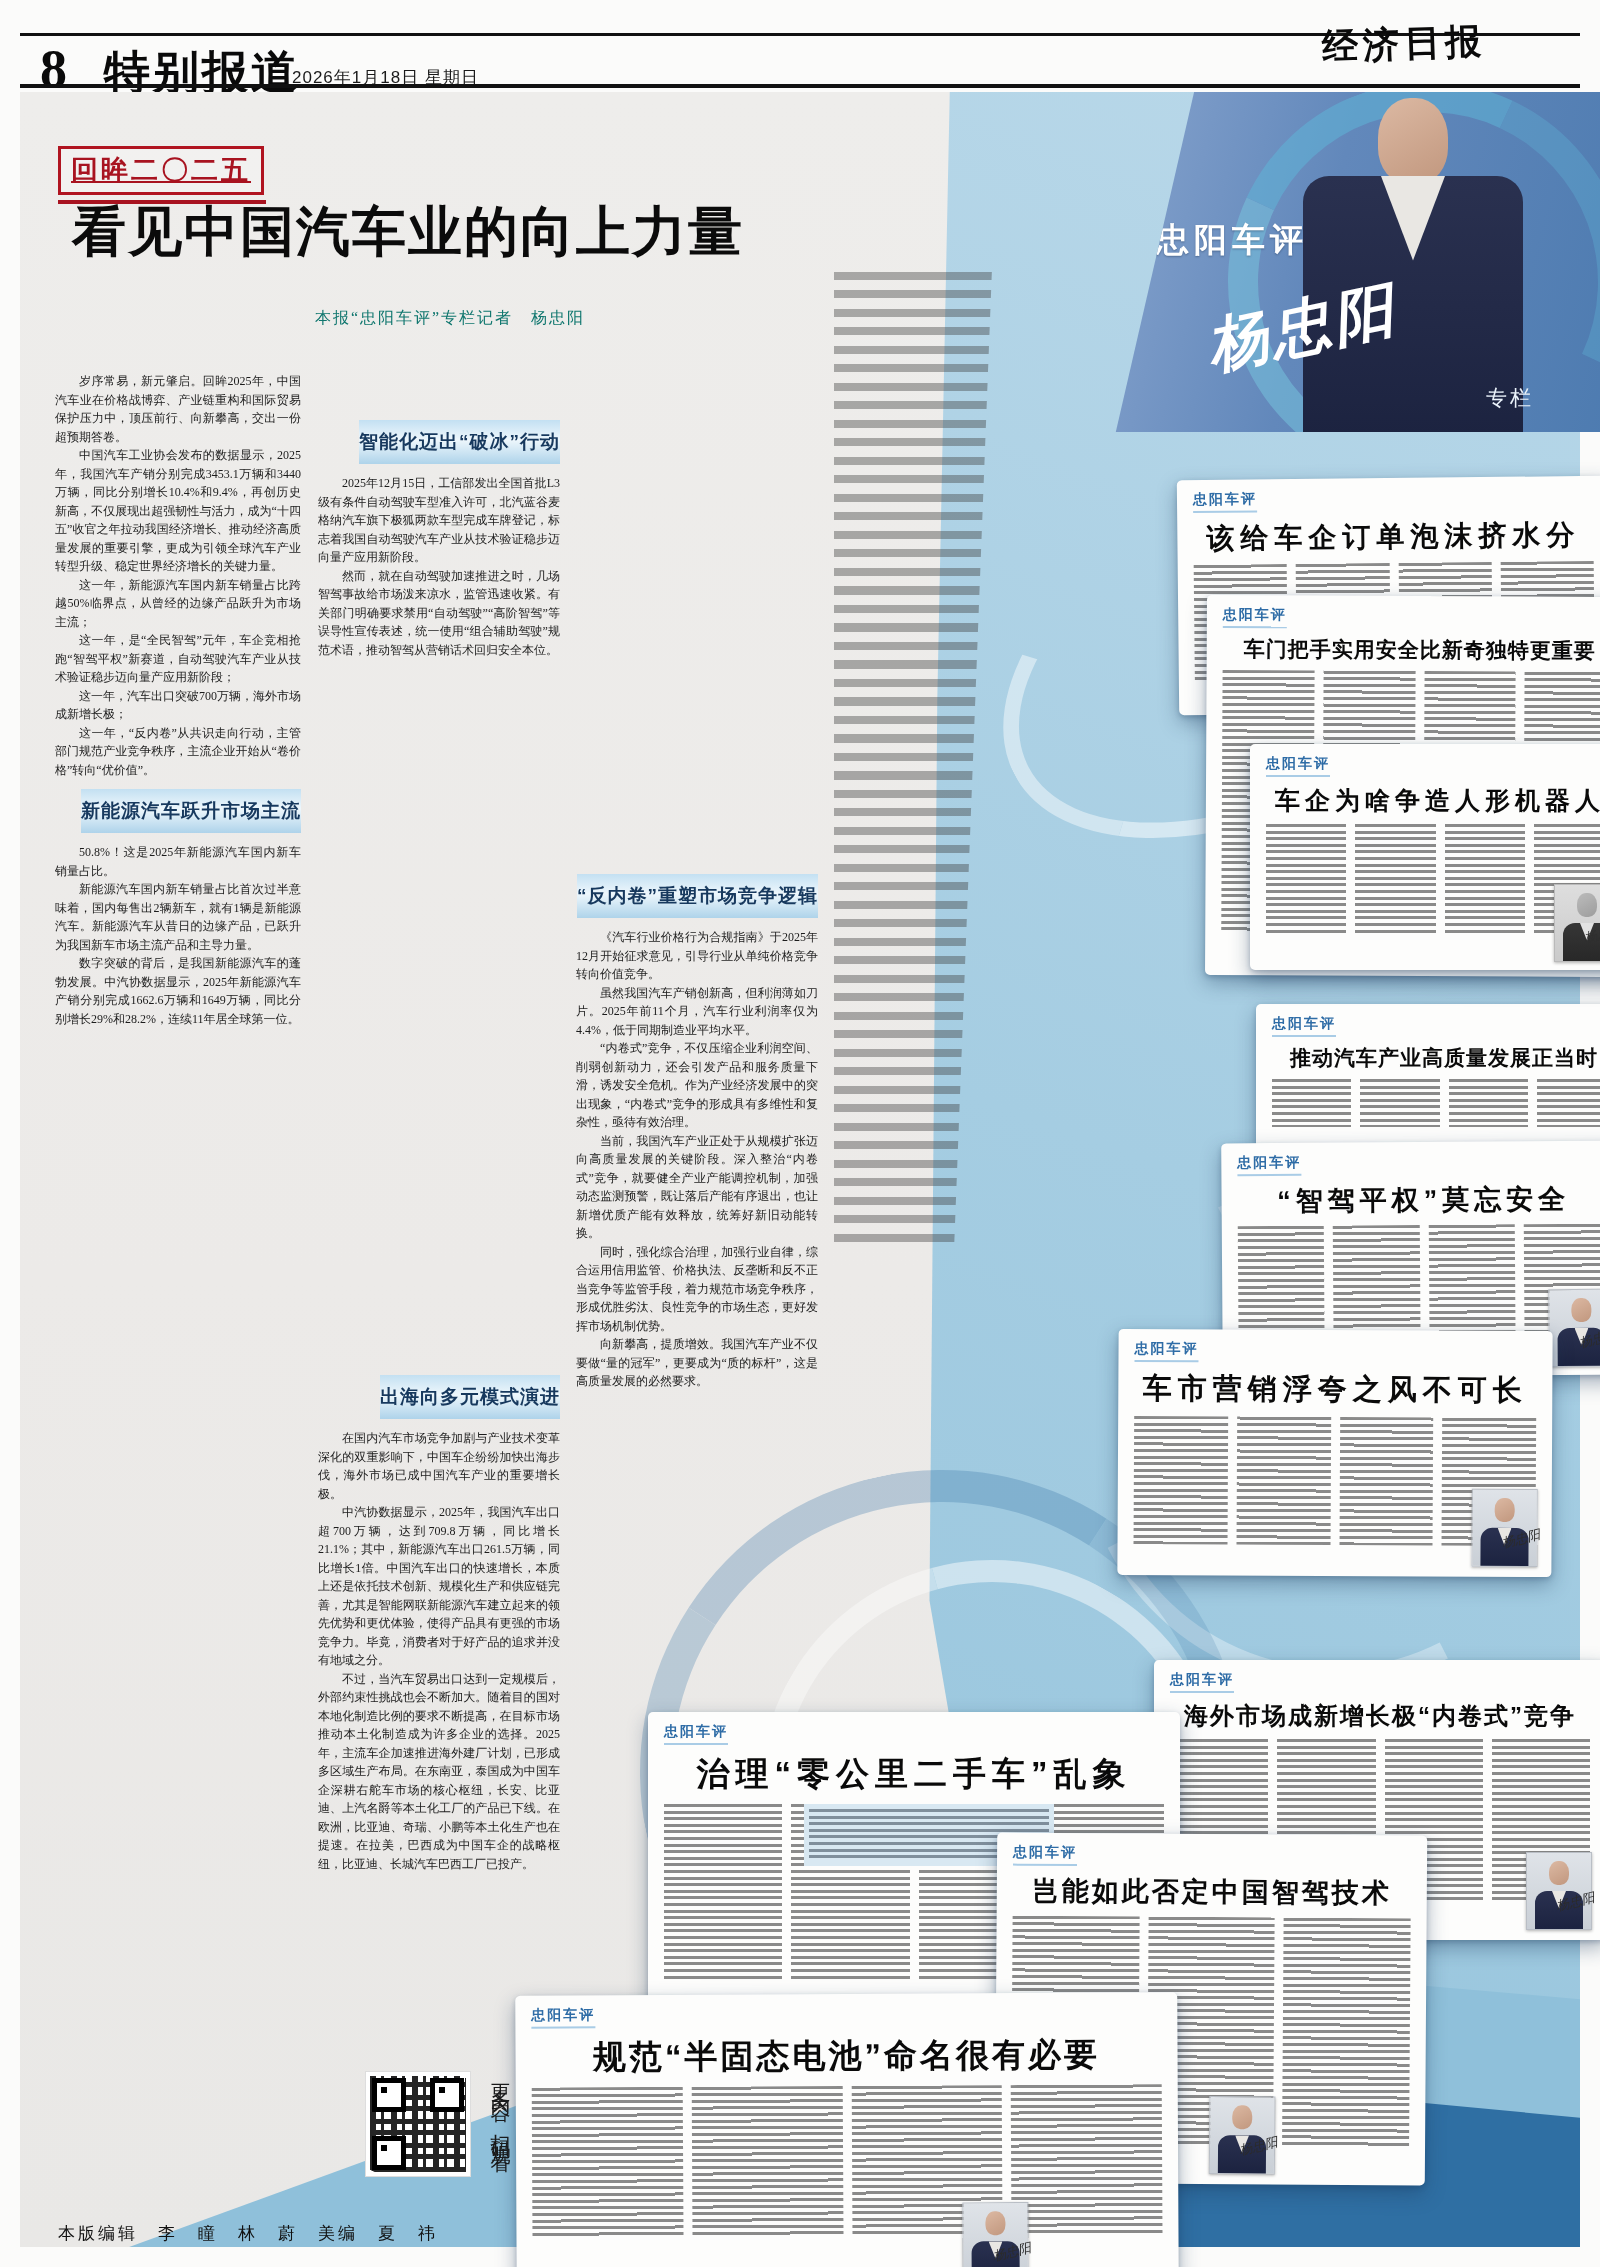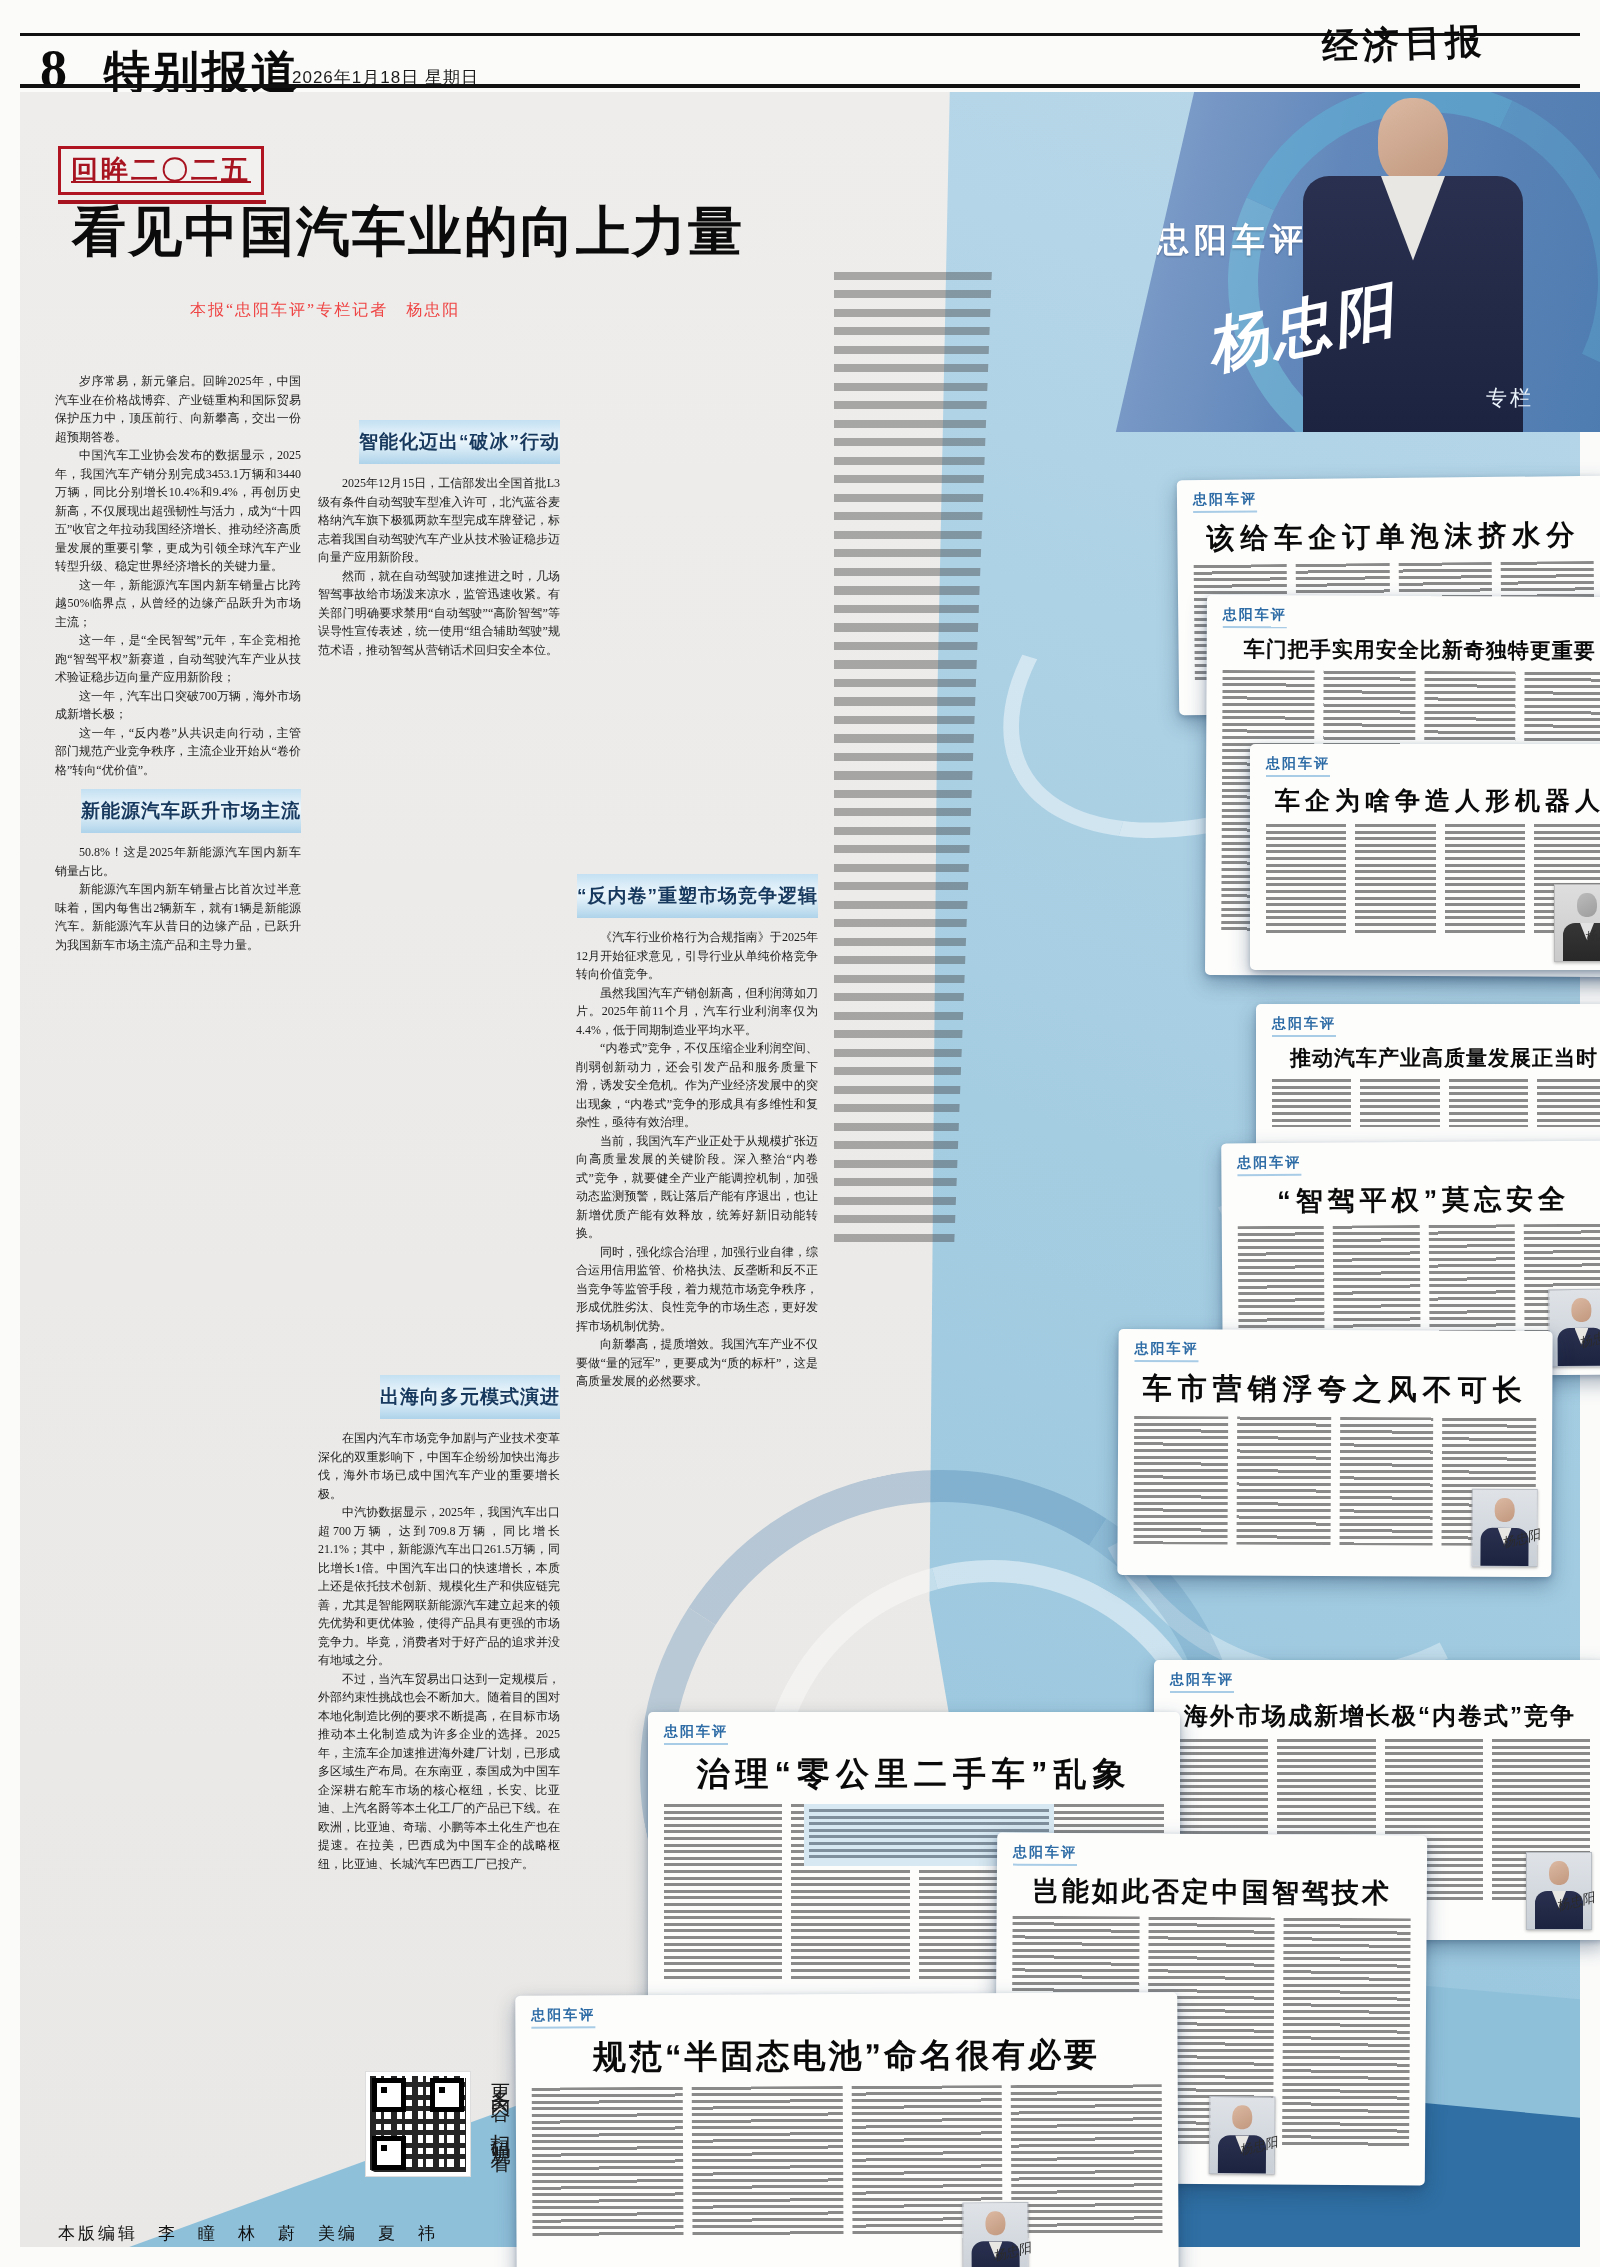--- a/index.html
+++ b/index.html
@@ -22,21 +22,21 @@
   .wave-light{position:absolute;inset:0;background:#8fc0da;
      clip-path:polygon(7% 100%,60% 86%,100% 88.5%,100% 100%);}
   .wave-dark{position:absolute;inset:0;background:#2f6fa3;
      clip-path:polygon(55% 100%,78% 92.5%,100% 94%,100% 100%);}
   .swirl{position:absolute;border-radius:50%;border-style:solid;background:transparent;}
   
   .tag{border:3px solid #b01420;color:#a81320;font-weight:900;font-size:27px;letter-spacing:3px;
        padding:3px 10px 4px;background:rgba(255,255,255,.25);}
   .tag-underline{background:#a81320;height:4px;}
   .headline{font-weight:900;font-size:54px;letter-spacing:2px;color:#0b0b0b;white-space:nowrap;}
-  .byline{font-family:"Liberation Serif",serif;font-size:16px;color:#ef4444;text-align:left;letter-spacing:2px;}
+  .byline{font-family:"Liberation Serif",serif;font-size:16px;color:#0f766e;text-align:center;letter-spacing:2px;margin-top:8px;}
   
   .col{display:flex;flex-direction:column;overflow:hidden;align-items:flex-end;}
   .bt{font-family:"Liberation Serif",serif;font-size:12px;line-height:18.5px;color:#1c1c1c;
       text-align:justify;text-indent:2em;margin:0;}
   .band{flex:none;height:44px;margin:10px 0;display:flex;align-items:center;justify-content:center;
         background:linear-gradient(180deg,#c3e0f2 0%,#eef7fc 45%,#aed3ea 100%);}
   .band span{font-weight:900;font-size:19px;color:#17395e;letter-spacing:1px;white-space:nowrap;}
   .filler{background-image:repeating-linear-gradient(180deg,rgba(60,60,60,.40) 0 8px,transparent 8px 18.5px);
           background-position:0 4px;flex:none;}
   .grow{flex:1 1 auto;}
@@ -138,20 +138,21 @@
     <p class="bt">中国汽车工业协会发布的数据显示，2025年，我国汽车产销分别完成3453.1万辆和3440万辆，同比分别增长10.4%和9.4%，再创历史新高，不仅展现出超强韧性与活力，成为“十四五”收官之年拉动我国经济增长、推动经济高质量发展的重要引擎，更成为引领全球汽车产业转型升级、稳定世界经济增长的关键力量。</p>
     <p class="bt">这一年，新能源汽车国内新车销量占比跨越50%临界点，从曾经的边缘产品跃升为市场主流；</p>
     <p class="bt">这一年，是“全民智驾”元年，车企竞相抢跑“智驾平权”新赛道，自动驾驶汽车产业从技术验证稳步迈向量产应用新阶段；</p>
     <p class="bt">这一年，汽车出口突破700万辆，海外市场成新增长极；</p>
     <p class="bt">这一年，“反内卷”从共识走向行动，主管部门规范产业竞争秩序，主流企业开始从“卷价格”转向“优价值”。</p>
     <div class="band">
         <span>新能源汽车跃升市场主流</span>
       </div>
     <p class="bt">50.8%！这是2025年新能源汽车国内新车销量占比。</p>
     <p class="bt">新能源汽车国内新车销量占比首次过半意味着，国内每售出2辆新车，就有1辆是新能源汽车。新能源汽车从昔日的边缘产品，已跃升为我国新车市场主流产品和主导力量。</p>
+    <p class="bt">数字突破的背后，是我国新能源汽车的蓬勃发展。中汽协数据显示，2025年新能源汽车产销分别完成1662.6万辆和1649万辆，同比分别增长29%和28.2%，连续11年居全球第一位。</p>
     <div class="filler grow" style="margin-top:6px;"></div>
   </div>
 
   <div class="abs col" style="left:318px;top:372px;width:242px;height:1616px;">
     <div class="filler" style="height:38px;"></div>
     <div class="band">
         <span>智能化迈出“破冰”行动</span>
       </div>
     <p class="bt">2025年12月15日，工信部发出全国首批L3级有条件自动驾驶车型准入许可，北汽蓝谷麦格纳汽车旗下极狐两款车型完成车牌登记，标志着我国自动驾驶汽车产业从技术验证稳步迈向量产应用新阶段。</p>
     <p class="bt">然而，就在自动驾驶加速推进之时，几场智驾事故给市场泼来凉水，监管迅速收紧。有关部门明确要求禁用“自动驾驶”“高阶智驾”等误导性宣传表述，统一使用“组合辅助驾驶”规范术语，推动智驾从营销话术回归安全本位。</p>

